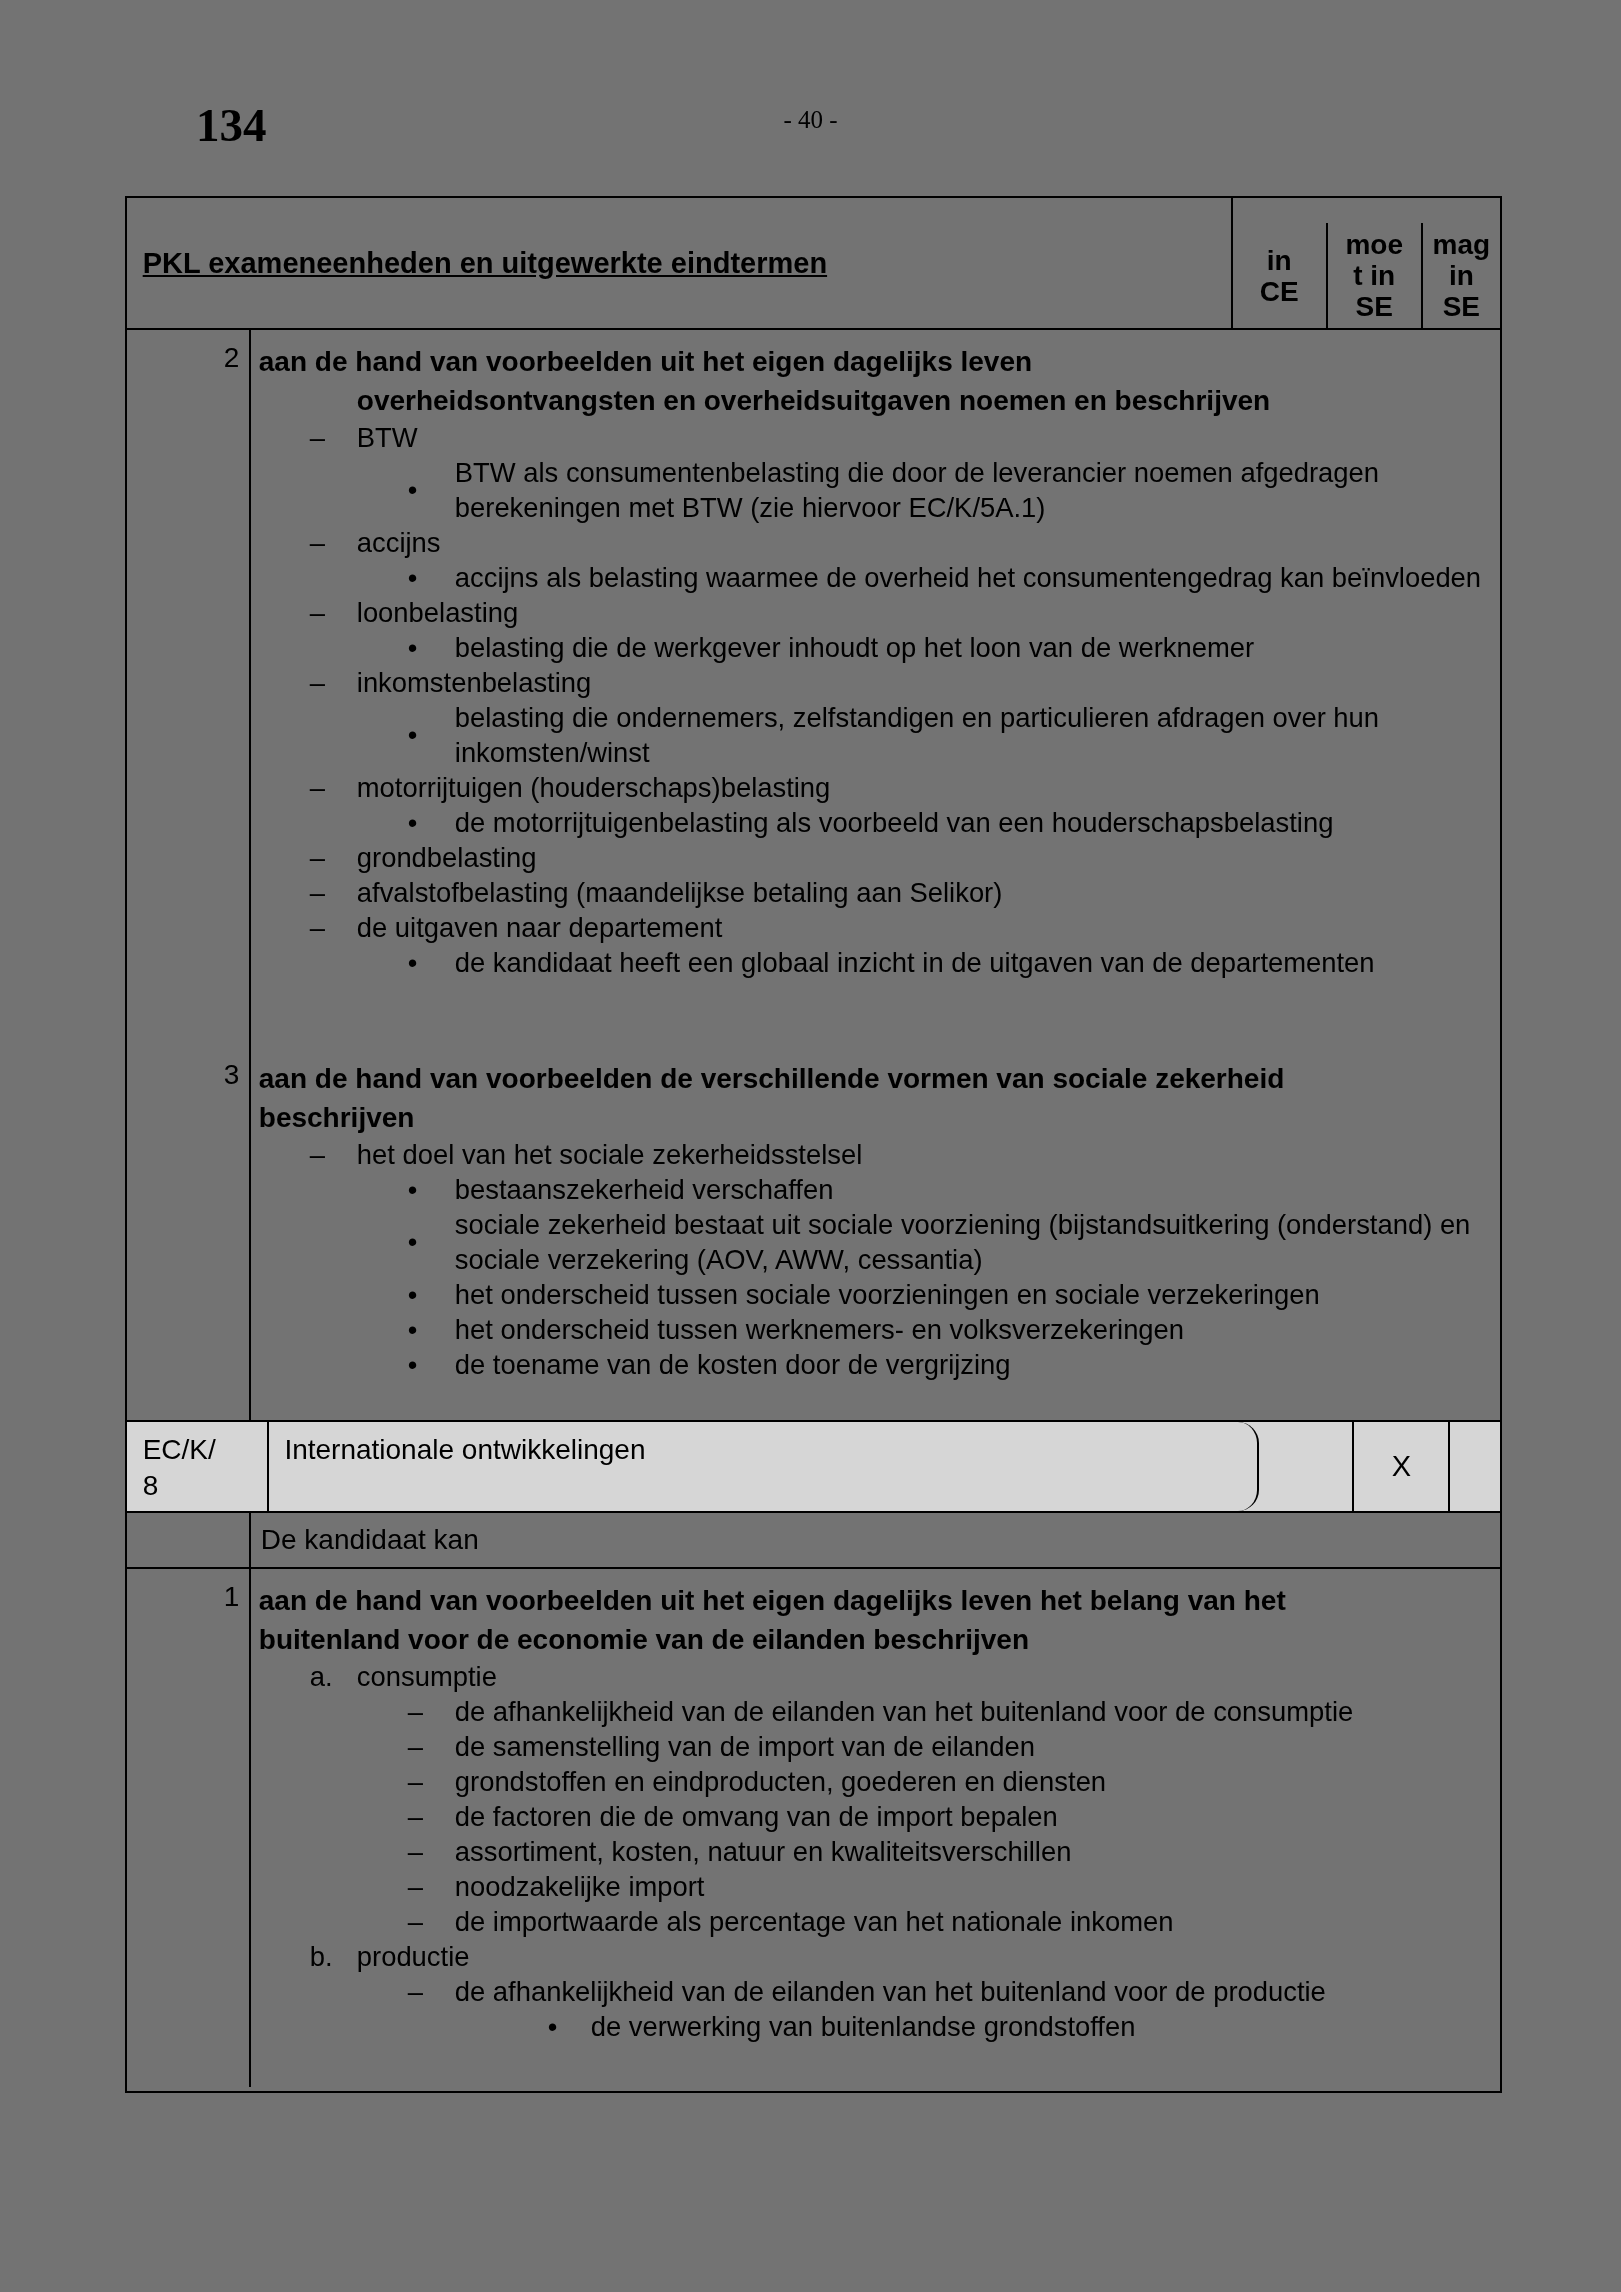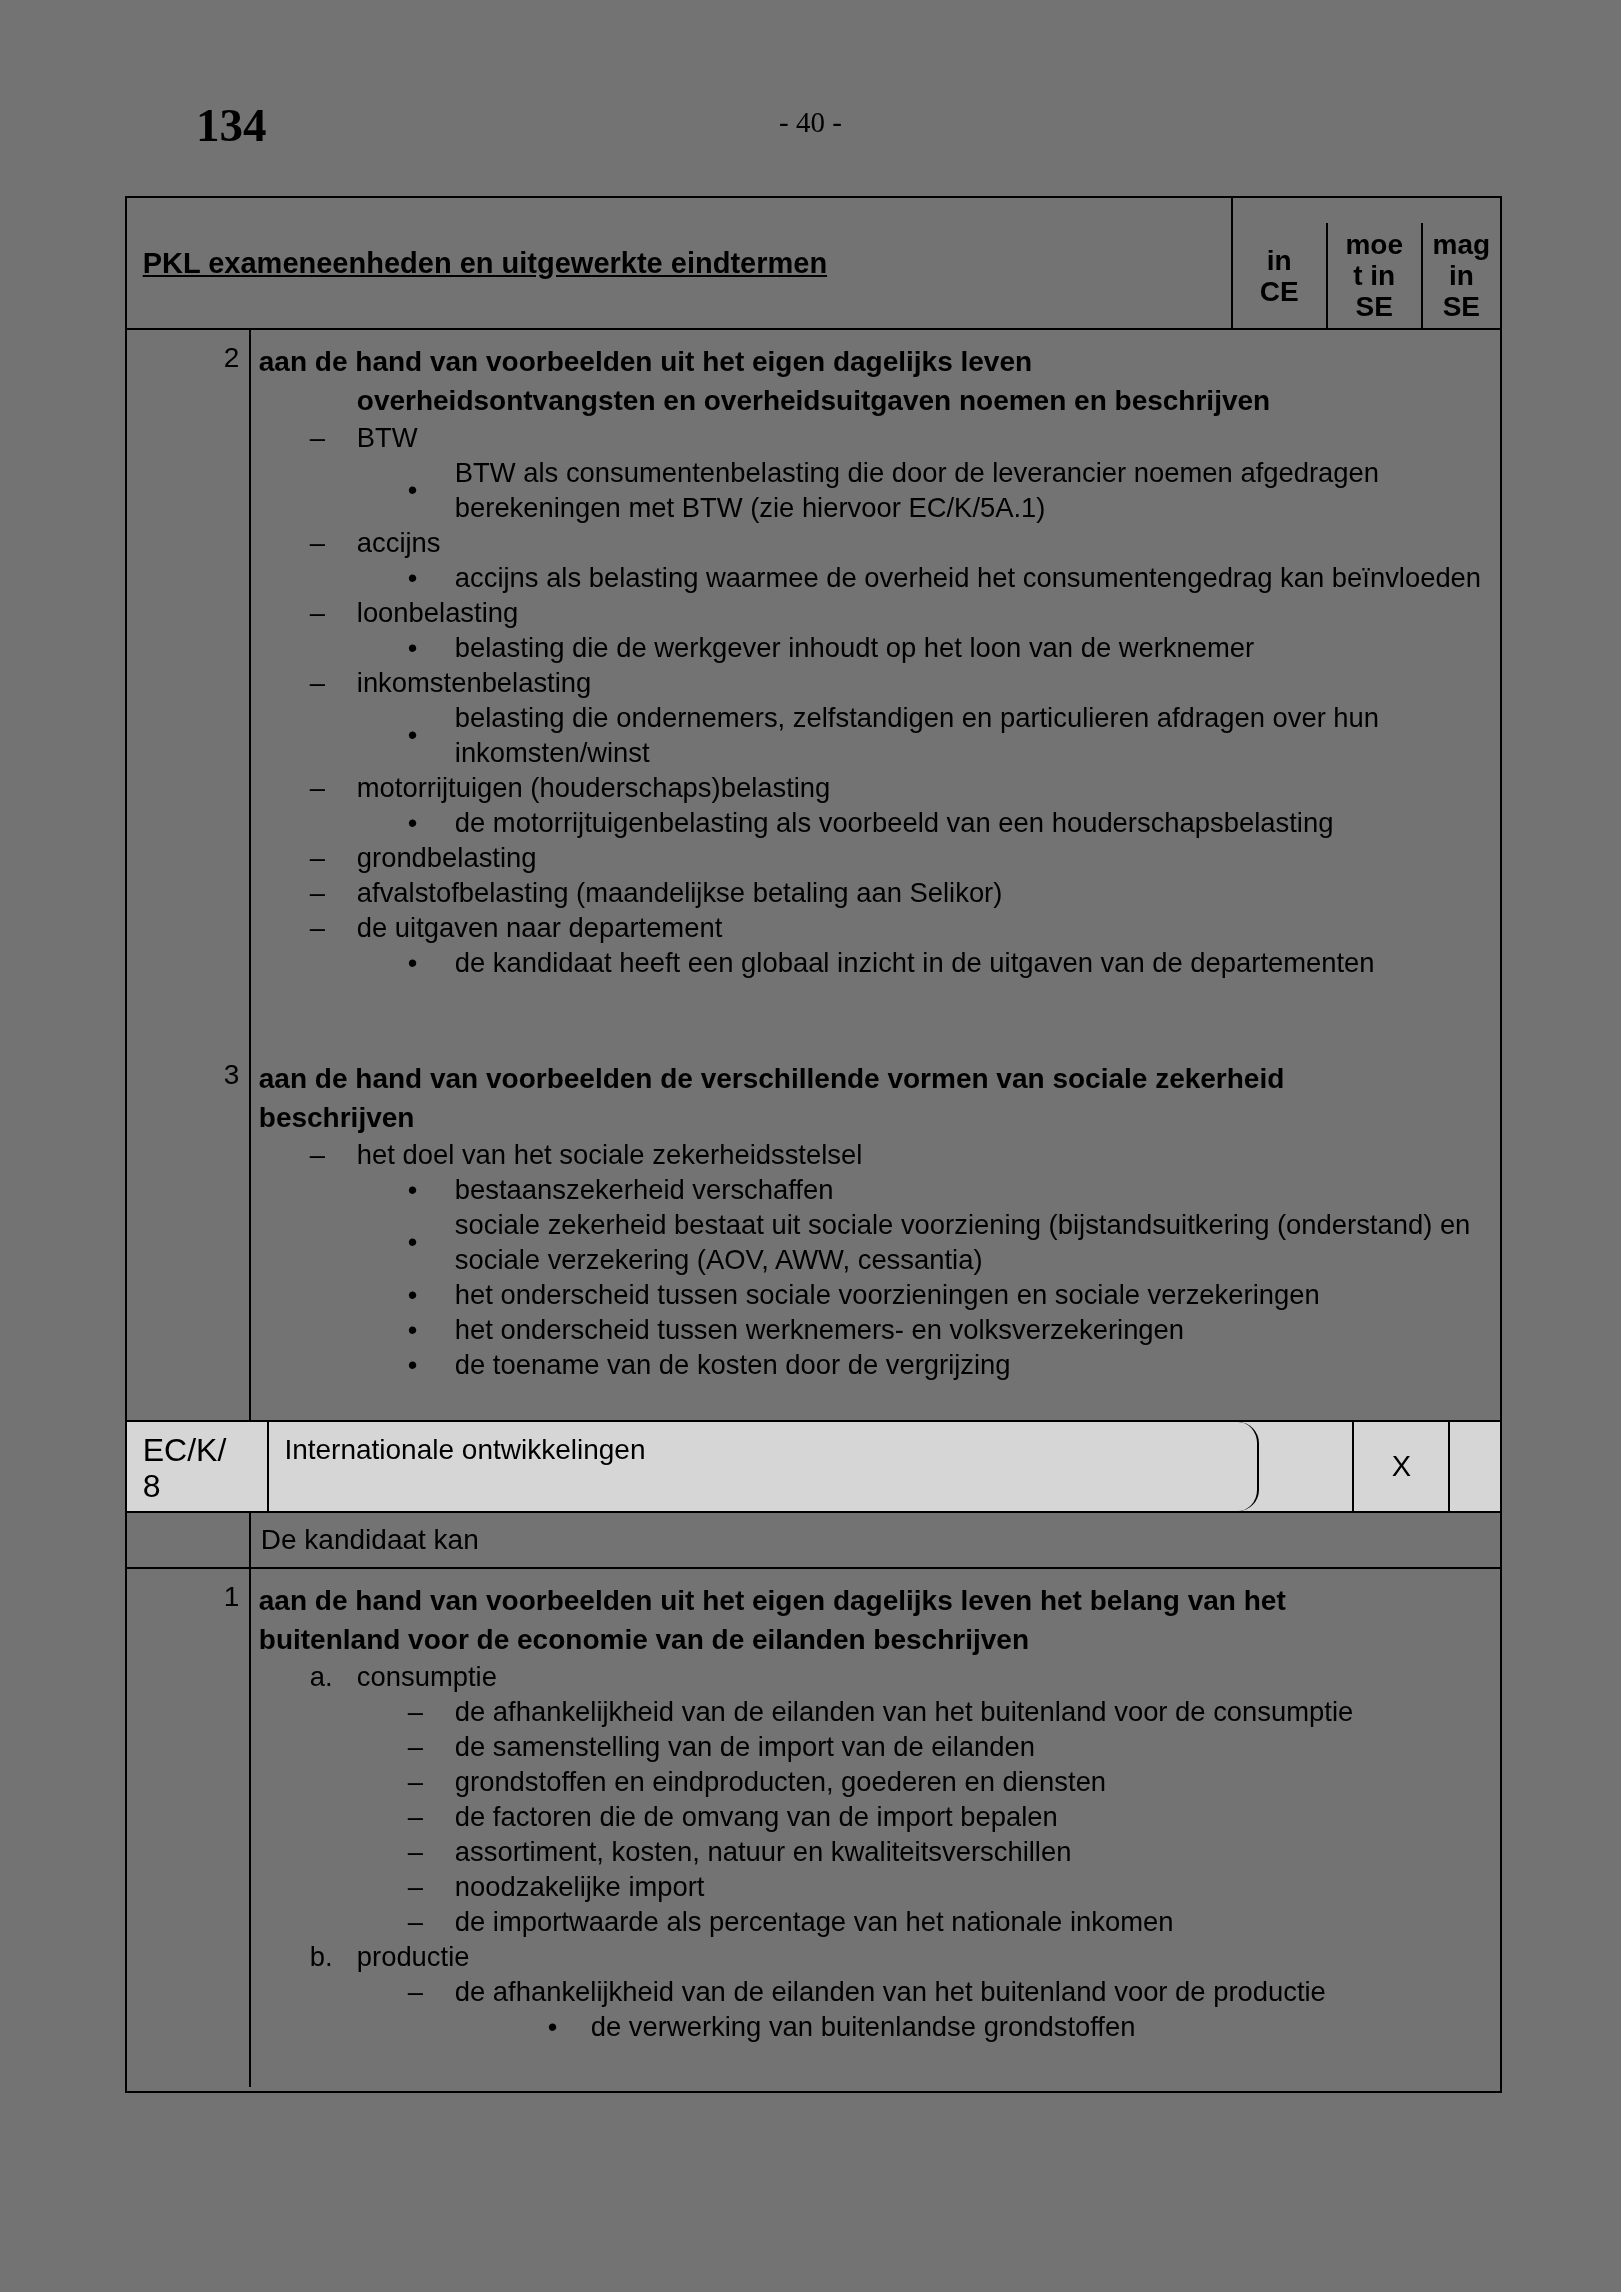--- a/index.html
+++ b/index.html
@@ -1,21 +1,21 @@
 <!DOCTYPE html>
 <html><head>
 <meta charset="utf-8">
 <style>
   html,body{margin:0;padding:0;background:#ffffff;}
   .page{position:relative;width:1621px;height:2293px;background:#737373;color:#000;
         font-family:"Liberation Sans",sans-serif;overflow:hidden;padding-left:40px;}
   .pageno-left{position:absolute;left:196px;top:98px;
         font-family:"Liberation Serif",serif;font-weight:700;font-size:47px;}
   .pageno-center{position:absolute;left:0;top:106px;width:1621px;text-align:center;
-        font-family:"Liberation Serif",serif;font-size:29px;}
+        font-family:"Liberation Serif",serif;font-size:25px;}
   .doc-table{position:absolute;left:125px;top:196px;width:1373px;height:1893px;
         border:2.9px solid #000;}
   
   .hdr{display:flex;height:130px;border-bottom:2px solid #000;}
   .hdr-title{width:1088px;border-right:2px solid #000;display:flex;align-items:center;
         padding-left:15.7px;box-sizing:content-box;font-weight:700;font-size:29px;text-decoration:underline;}
   .hdr-col{width:93px;border-right:2px solid #000;display:flex;align-items:center;justify-content:center;
         text-align:center;font-weight:700;font-size:28px;line-height:31px;white-space:pre-line;margin-top:25px;}
   .hdr-col.last{width:92px;border-right:none;flex:1;}
   
@@ -24,21 +24,21 @@
         padding-right:9.8px;box-sizing:border-box;font-size:28px;padding-top:11.8px;}
   .num-col .rn{display:block;}
   .cell{flex:1;padding:11.8px 9.8px 0 7.8px;min-width:0;}
   .trow-n2{height:725px;}
   .trow-n3{height:365px;}
   .trow-n3 .num-col{padding-top:3.9px;}
   .trow-n3 .cell{padding-top:3.9px;}
   .trow-n1{height:518px;}
   
   .gray-row{display:flex;height:89px;border-top:2.9px solid #000;border-bottom:2.9px solid #000;}
-  .gray-num{width:124px;border-right:2px solid #000;flex:none;font-size:32px;line-height:36px;
+  .gray-num{width:124px;border-right:2px solid #000;flex:none;font-size:28px;line-height:36px;
         padding:9.8px 0 0 15.7px;box-sizing:content-box;white-space:pre-line;}
   .gray-title{width:973px;border-right:2px solid #000;padding:11.8px 0 0 15.7px;font-size:28px;flex:none;border-radius:21px;}
   .gray-c{width:93px;border-right:2px solid #000;display:flex;align-items:center;justify-content:center;
         font-size:29px;flex:none;}
   .gray-c.c2{width:94px;}
   .gray-c.c3{width:auto;flex:1;border-right:none;}
   
   .kan-row{display:flex;height:54px;border-bottom:2.9px solid #000;}
   .kan-cell{flex:1;display:flex;align-items:center;padding-left:9.8px;font-size:28px;border-radius:21px;}
   

